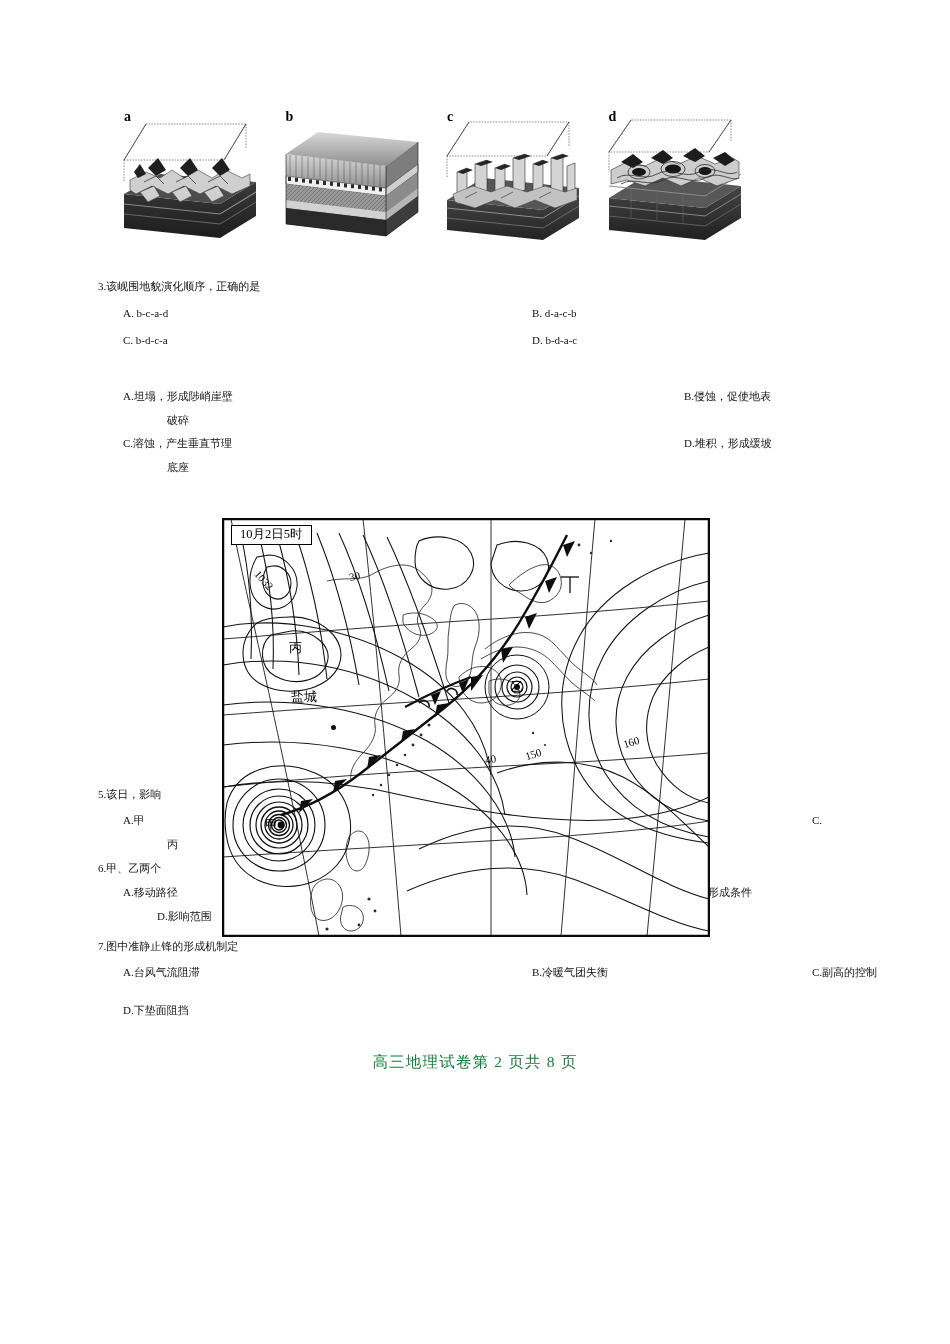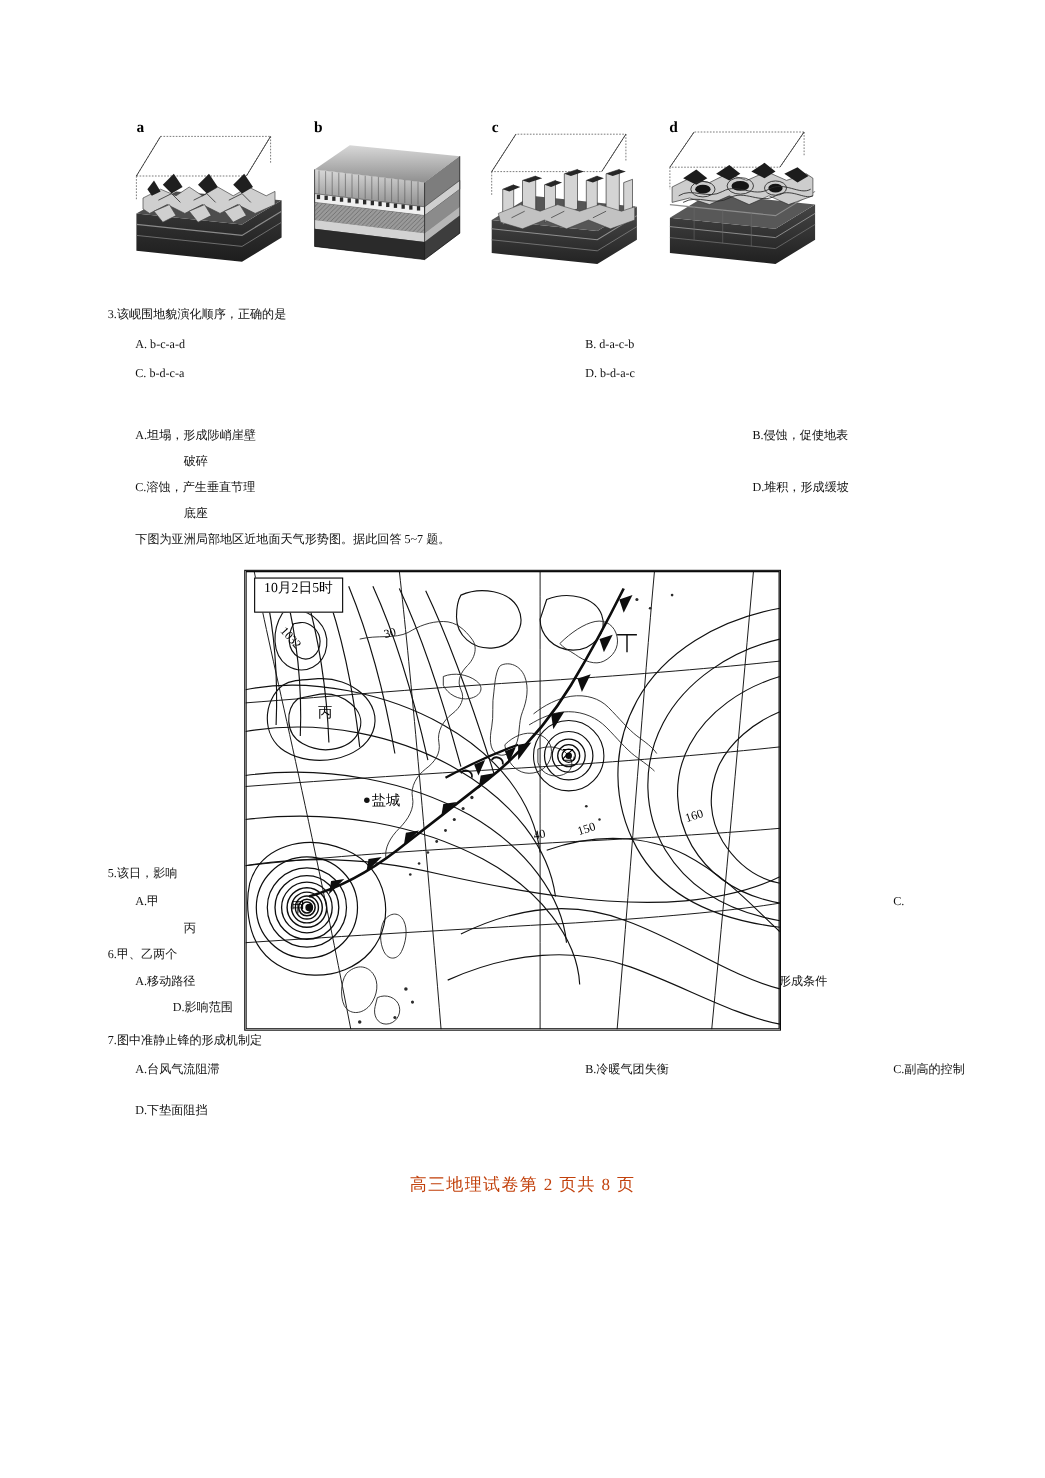--- a/index.html
+++ b/index.html
@@ -84,21 +84,21 @@
     overflow: hidden;
     z-index: 4;
   }
   #fig-weather svg { display: block; }
   .map-stamp {
     position: absolute;
     left: 8px;
     top: 6px;
     background: #ffffff;
     border: 1.2px solid #000;
-    padding: 1px 8px 14px 8px;
+    padding: 1px 8px 2px 8px;
     font-family: "Liberation Serif", "DejaVu Serif", serif;
     font-size: 12.5px;
     line-height: 15px;
     white-space: pre;
     z-index: 5;
   }
   .map-label {
     position: absolute;
     font-family: "Liberation Serif", "DejaVu Serif", serif;
     font-size: 13px;
@@ -112,23 +112,22 @@
   
   #footer {
     position: absolute;
     left: 0;
     top: 1052px;
     width: 950px;
     text-align: center;
     font-family: "Liberation Serif", "DejaVu Serif", serif;
     font-size: 15.5px;
     letter-spacing: 1.2px;
-    color: #c2410c;
+    color: #15803d;
     white-space: pre;
-    margin-top: 15px;
   }
 </style>
 </head>
 <body>
 
 <div id="page">
 
   <div id="fig-blocks">
 
     <div class="block-panel">
@@ -377,21 +376,20 @@
   <div class="qline qopt" style="top:330px;">C. b-d-c-a</div>
   <div class="qline col-b-1" style="top:330px;">D. b-d-a-c</div>
 
   <div class="qline qopt" style="top:386px;">A.坦塌，形成陟峭崖壁</div>
   <div class="qline col-b-2" style="top:386px;">B.侵蚀，促使地表</div>
   <div class="qline qcont" style="top:410px;">破碎</div>
   <div class="qline qopt" style="top:433px;">C.溶蚀，产生垂直节理</div>
   <div class="qline col-b-2" style="top:433px;">D.堆积，形成缓坡</div>
   <div class="qline qcont" style="top:457px;">底座</div>
 
-  <div class="qline lead" style="top:481px;">下图为亚洲局部地区近地面天气形势图。据此回答 5~7 题。</div>
 
   <div class="qline qnum" style="top:784px;">5.该日，影响</div>
   <div class="qline qopt" style="top:810px;">A.甲</div>
   <div class="qline col-c-3" style="top:810px;">C.</div>
   <div class="qline qcont" style="top:834px;">丙</div>
 
   <div class="qline qnum" style="top:858px;">6.甲、乙两个</div>
   <div class="qline qopt" style="top:882px;">A.移动路径</div>
   <div class="qline col-c-2" style="top:882px;">C.形成条件</div>
   <div class="qline qopt" style="top:906px;margin-left:34px;">D.影响范围</div>
@@ -573,21 +571,21 @@
 
       <rect x="0.6" y="0.6" width="484.8" height="415.8" fill="none" stroke="#0a0a0a" stroke-width="1.3"></rect>
     </svg>
 
     <div class="map-stamp">10月2日5时</div>
 
     <div class="map-label small" style="left:30px; top:54px; transform:rotate(48deg);">1032</div>
 
     <div class="map-label" style="left:66px; top:122px;">丙</div>
 
-    <div class="map-label" style="left:68px; top:202px;margin-left:47px;">盐城</div>
+    <div class="map-label" style="left:68px; top:171px;">盐城</div>
     <div style="position:absolute; left:108px; top:206px; width:5px; height:5px; border-radius:50%; background:#111; z-index:5;"></div>
 
     <div class="map-label" style="left:288px; top:161px;">乙</div>
 
     <div class="map-label" style="left:42px; top:299px;">甲</div>
 
     <div class="map-label small" style="left:126px; top:50px; transform:rotate(-14deg);">30</div>
     <div class="map-label small" style="left:262px; top:233px; transform:rotate(-10deg);">40</div>
     <div class="map-label small" style="left:302px; top:228px; transform:rotate(-18deg);">150</div>
     <div class="map-label small" style="left:400px; top:216px; transform:rotate(-18deg);">160</div>

